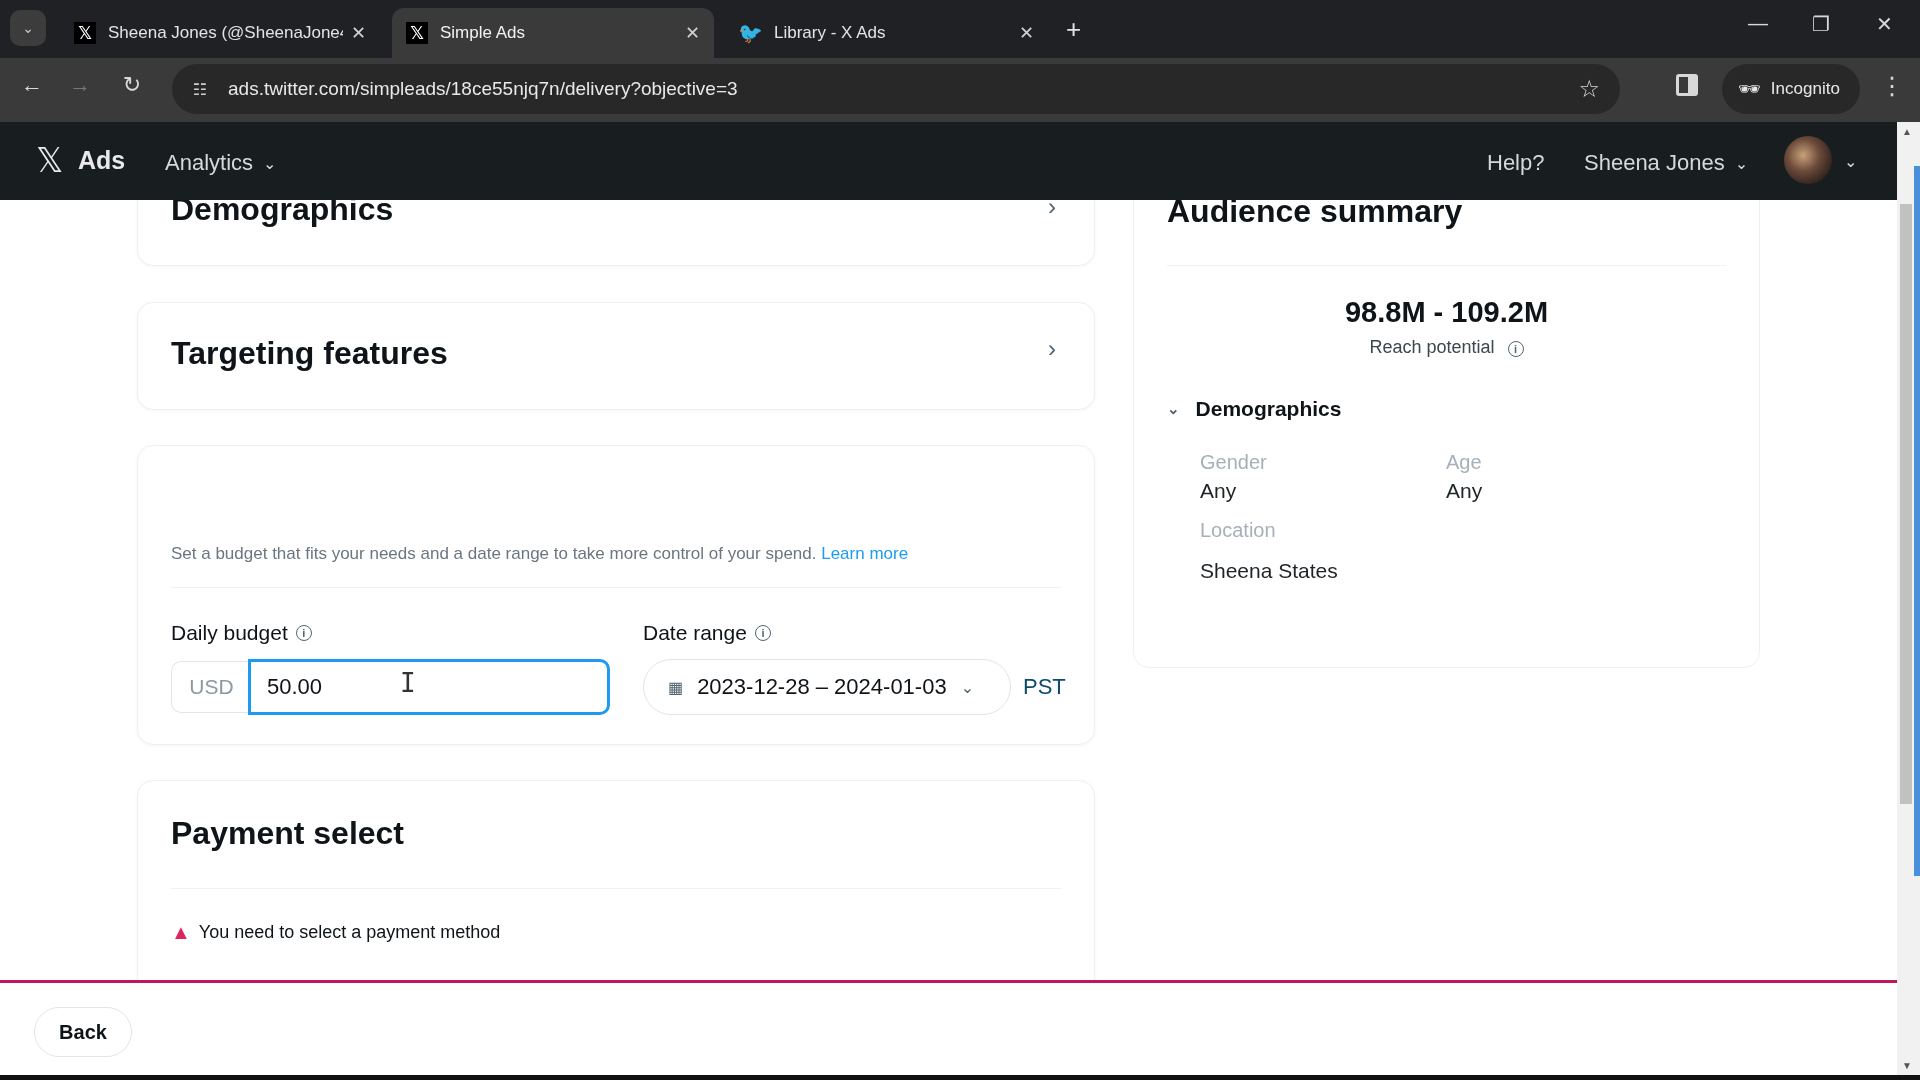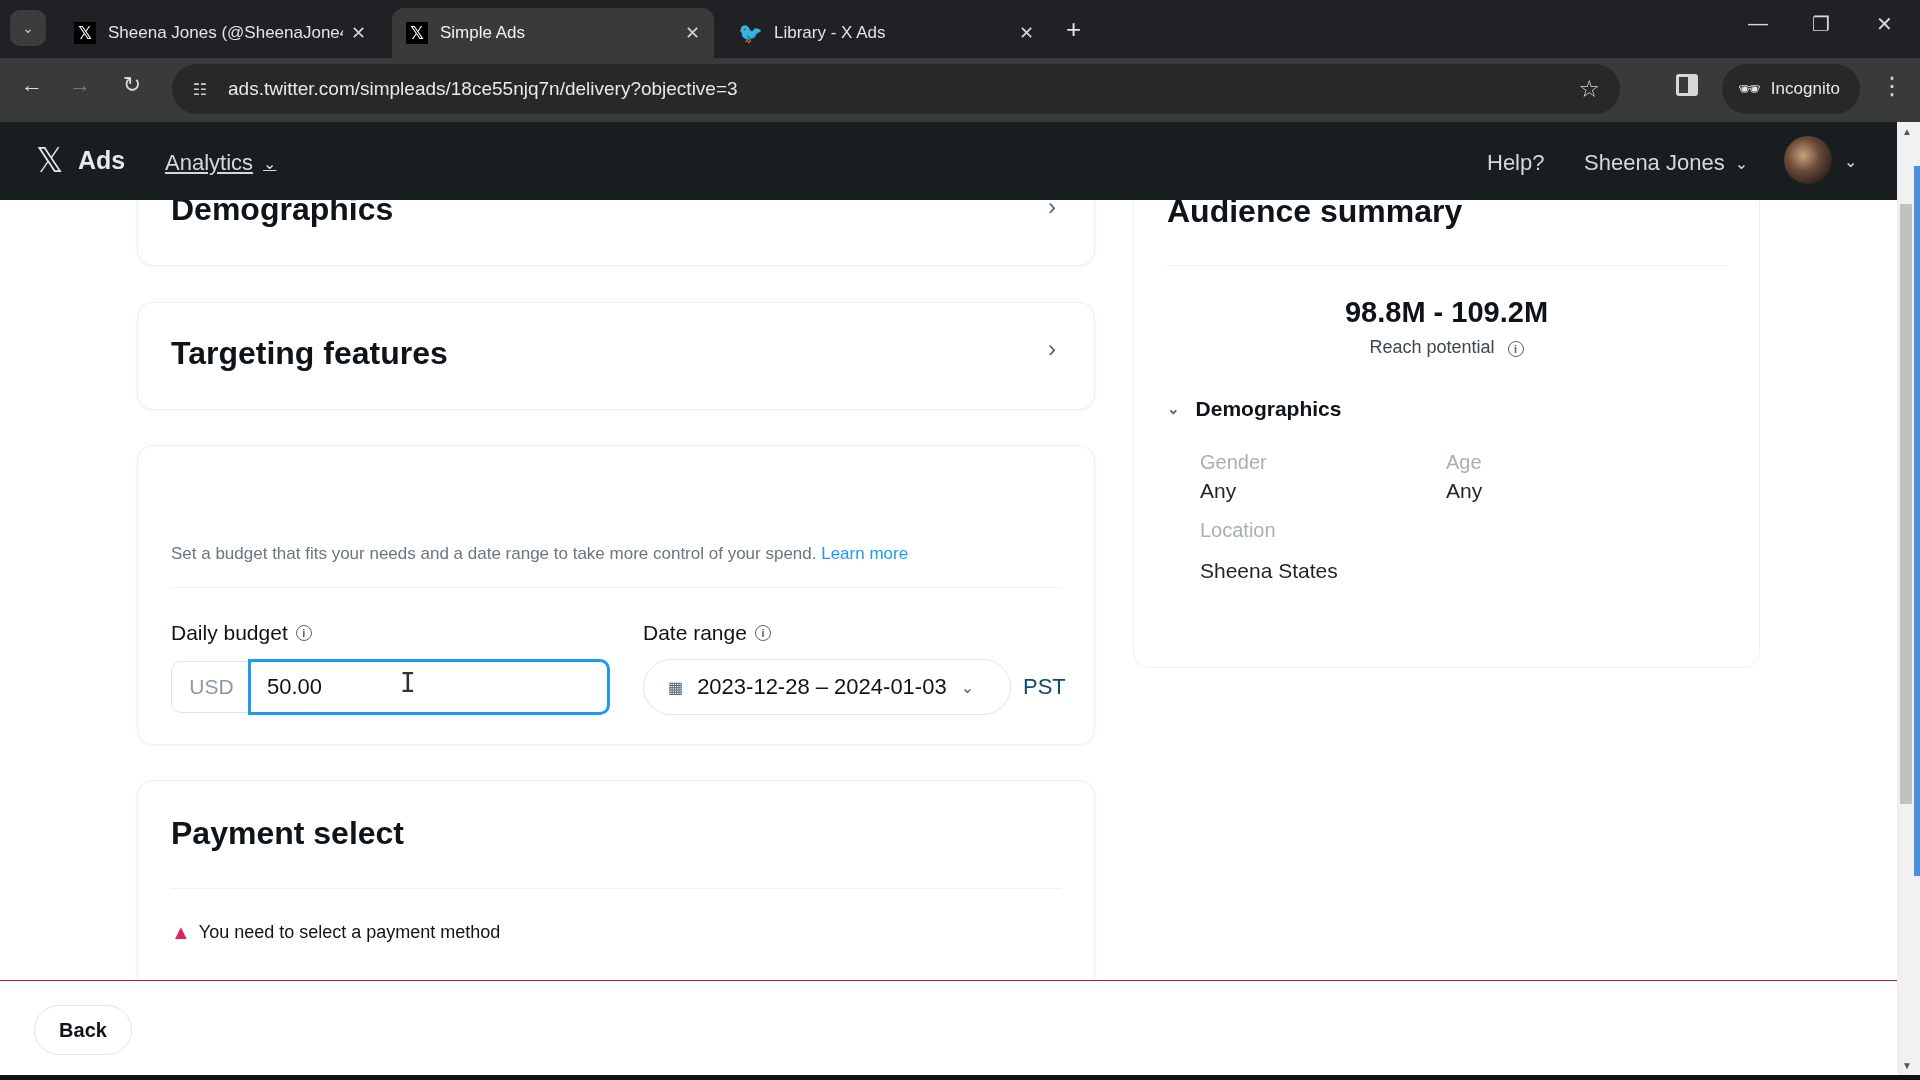--- a/index.html
+++ b/index.html
@@ -58,21 +58,21 @@
   .audience { position: absolute; left: 1133px; top: -20px; width: 627px; height: 488px; border: 1px solid #eef0f1; border-radius: 16px; background: #fff; }
   .aud-title { position: absolute; left: 33px; top: 12px; font-size: 32px; font-weight: bold; color: #0f1419; }
   .reach { position: absolute; left: 0; width: 100%; text-align: center; }
   .reach-val { top: 115px; font-size: 29px; font-weight: bold; color: #0f1419; }
   .reach-lbl { top: 156px; font-size: 18px; color: #3d4750; }
   .demo-toggle { position: absolute; left: 33px; top: 216px; font-size: 21px; font-weight: bold; color: #0f1419; display: flex; align-items: center; }
   .demo-toggle .dchev { font-size: 15px; margin-right: 16px; color: #536471; }
   .kv-label { position: absolute; font-size: 20px; color: #a7b0b8; }
   .kv-val { position: absolute; font-size: 21px; color: #1f2427; }
 
-  .footer { position: absolute; left: 0; top: 980px; width: 1897px; height: 95px; background: #fff; border-top: 1px solid #be185d; }
+  .footer { position: absolute; left: 0; top: 980px; width: 1897px; height: 95px; background: #fff; border-top: 3px solid #be185d; }
   .back-btn { position: absolute; left: 34px; top: 24px; width: 98px; height: 50px; border: 1px solid #e1e5e8; border-radius: 25px; background: #fff; font-size: 20px; font-weight: bold; color: #0f1419; font-family: "Liberation Sans", sans-serif; }
   .launch-btn { position: absolute; left: 1636px; top: 24px; width: 226px; height: 50px; border: none; border-radius: 25px; background: #9a9a9a; font-size: 20px; font-weight: bold; color: #f2f2f2; font-family: "Liberation Sans", sans-serif; }
   .bottom-bar { position: absolute; left: 0; top: 1075px; width: 1920px; height: 5px; background: #111; }
 
   .scrollbar { position: absolute; left: 1897px; top: 122px; width: 23px; height: 953px; background: #f1f1f1; }
   .scroll-up, .scroll-down { position: absolute; left: 5px; font-size: 10px; color: #555; }
   .scroll-up { top: 4px; } .scroll-down { bottom: 4px; }
   .scroll-thumb { position: absolute; left: 3px; top: 82px; width: 12px; height: 600px; background: #c1c1c1; }
   .focus-line { position: absolute; left: 1914px; top: 166px; width: 6px; height: 710px; background: #4a8fdb; }
 </style>
@@ -119,21 +119,21 @@
   <div class="incognito">
     <span class="ico">🕶</span>
     <span>Incognito</span>
   </div>
   <div class="kebab"><span>⋮</span></div>
 </div>
 
 <div class="app-header">
   <span class="logo-x">𝕏</span>
   <span class="logo-ads">Ads</span>
-  <div class="hdr-link" style="left:165px;text-decoration:underline;">
+  <div class="hdr-link" style="left:165px;">
     <span>Analytics</span>
     <span class="chev">⌄</span>
   </div>
   <div class="hdr-link" style="left:1487px;">
     <span>Help?</span>
   </div>
   <div class="hdr-link" style="left:1584px;">
     <span>Sheena Jones</span>
     <span class="chev">⌄</span>
   </div>

